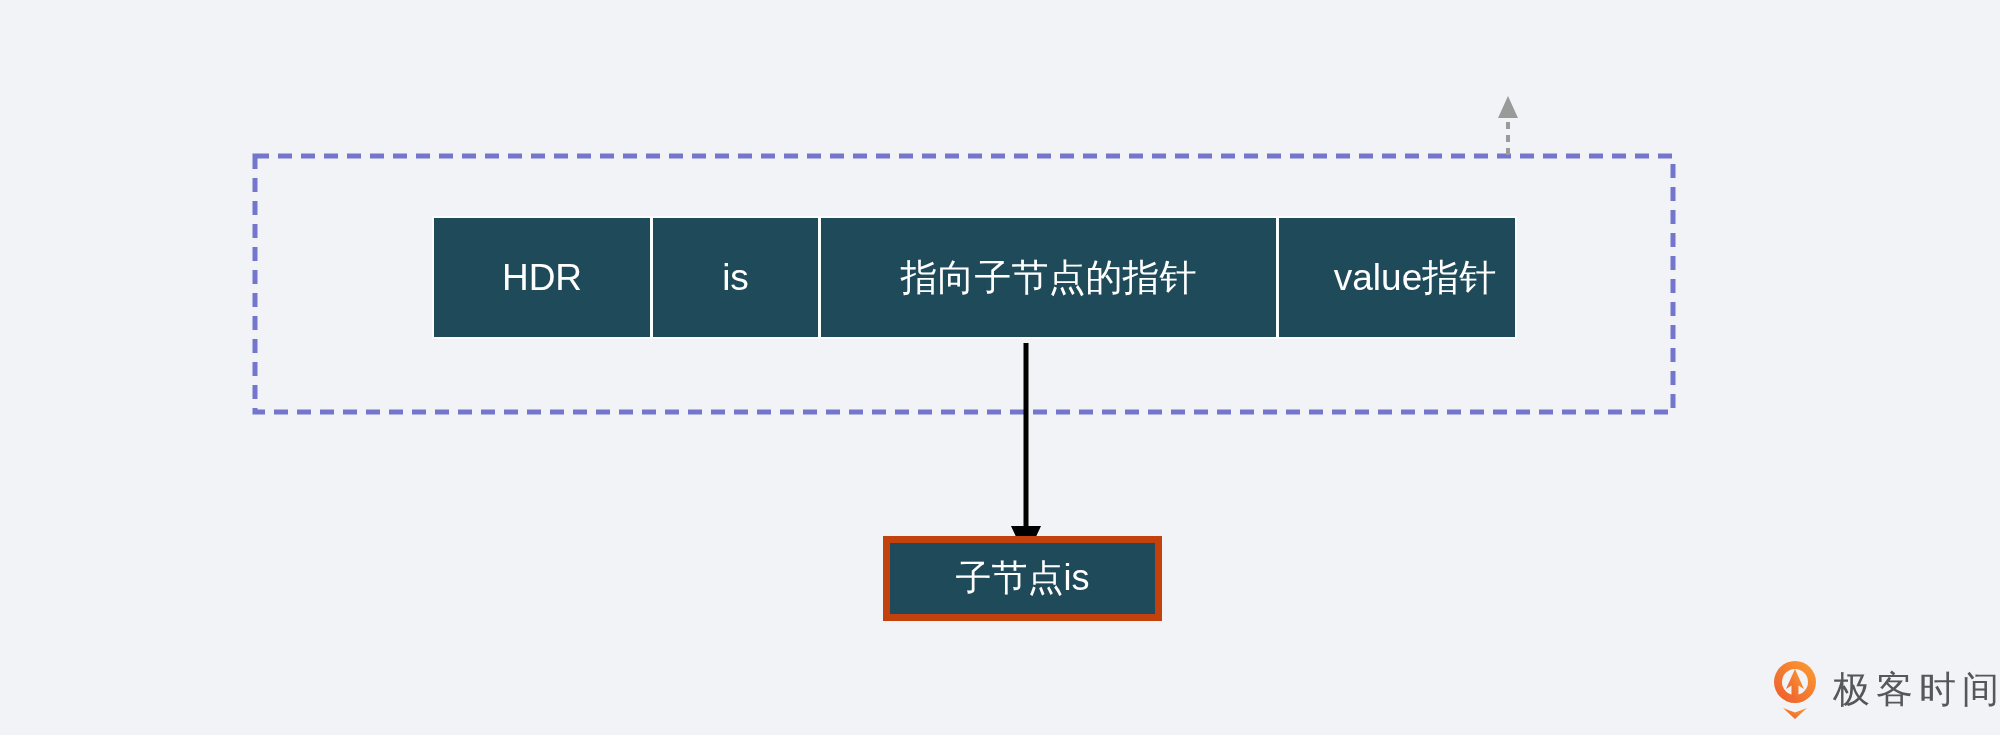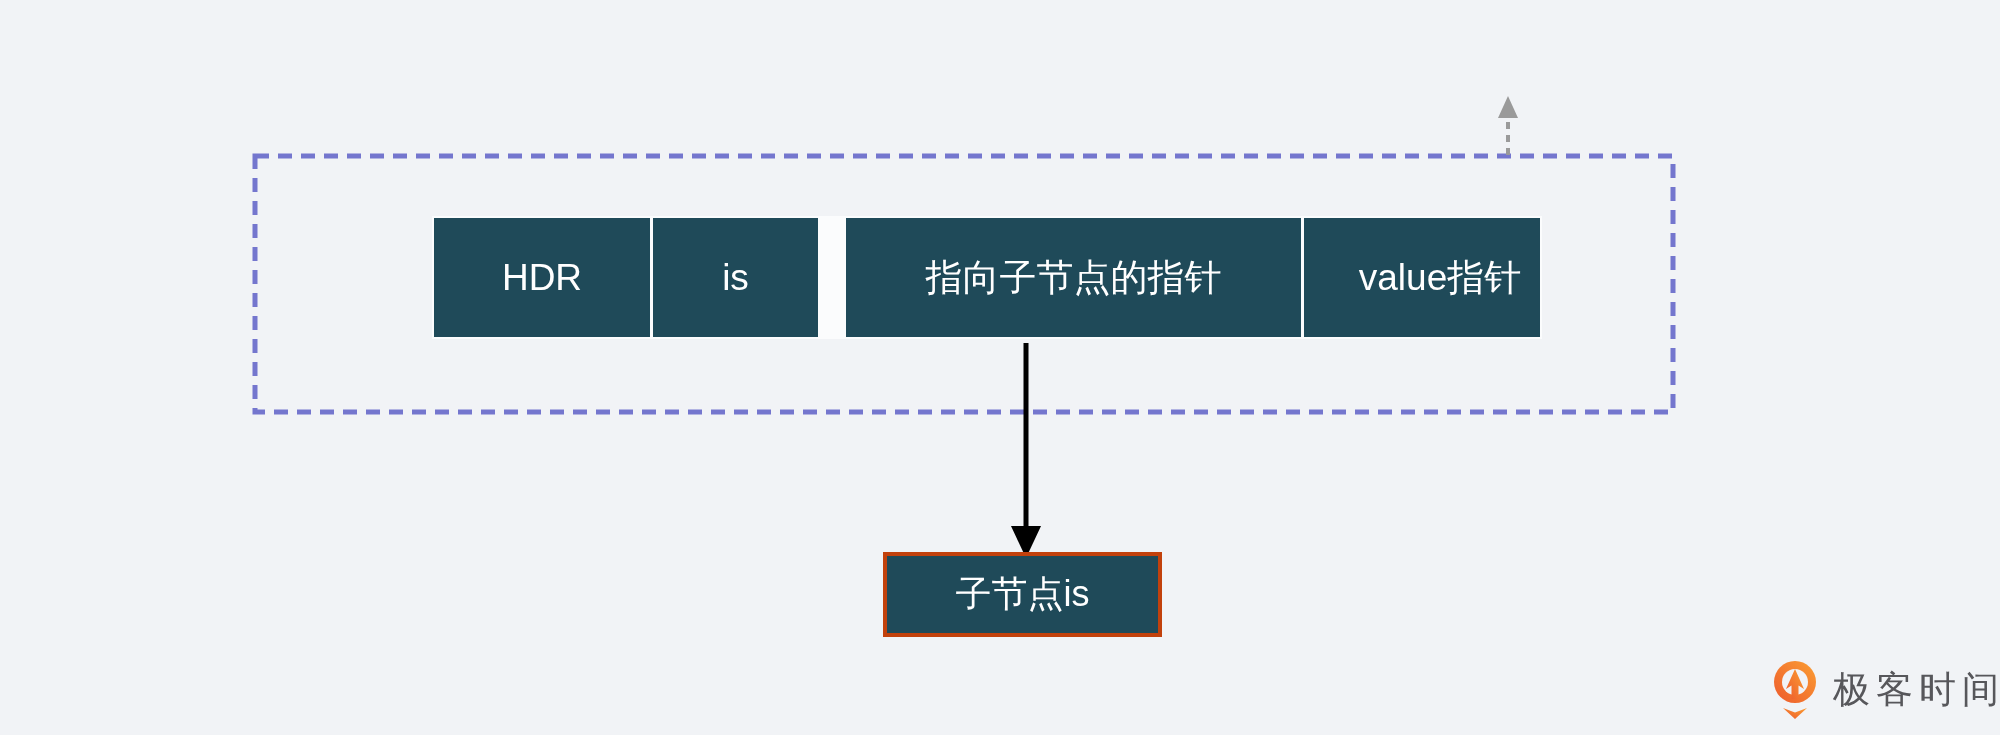--- a/index.html
+++ b/index.html
@@ -25,26 +25,26 @@
     display:inline-flex; gap:3px;
     background:#fbfcfd; padding:2px;
   }
   .cell {
     height:119px; background:#1f4a59; color:#ffffff;
     display:flex; align-items:center; justify-content:center;
     font-size:37px; white-space:nowrap;
   }
   .cell.w-hdr   { width:216px; }
   .cell.w-is    { width:165px; }
-  .cell.w-child { width:455px;margin-left:25px; }
+  .cell.w-child { width:455px; }
   .cell.w-value { width:236px;padding-left:36px; }
   .child-box {
-    position:absolute; left:883px; top:552px;
+    position:absolute; left:883px; top:536px;
     width:279px; height:85px;
-    background:#1f4a59; border:4px solid #c2410c;
+    background:#1f4a59; border:7px solid #c2410c;
     color:#ffffff; font-size:36px;
     display:flex; align-items:center; justify-content:center;
     white-space:nowrap;
   }
   .logo {
     position:absolute; left:1772px; top:659px;
     display:flex; align-items:center; gap:15px;
   }
   .logo-text {
     font-size:37px; letter-spacing:6px; color:#57575b;

